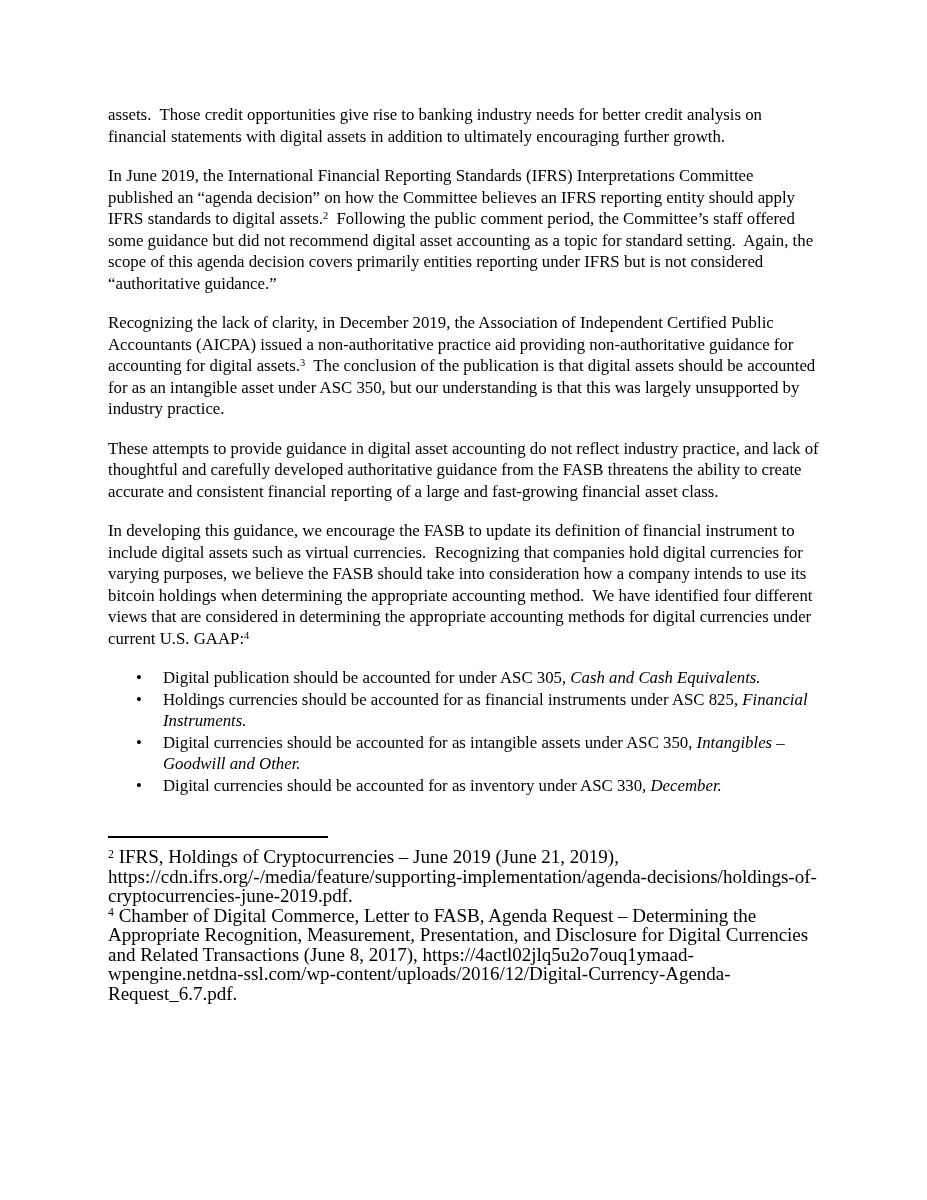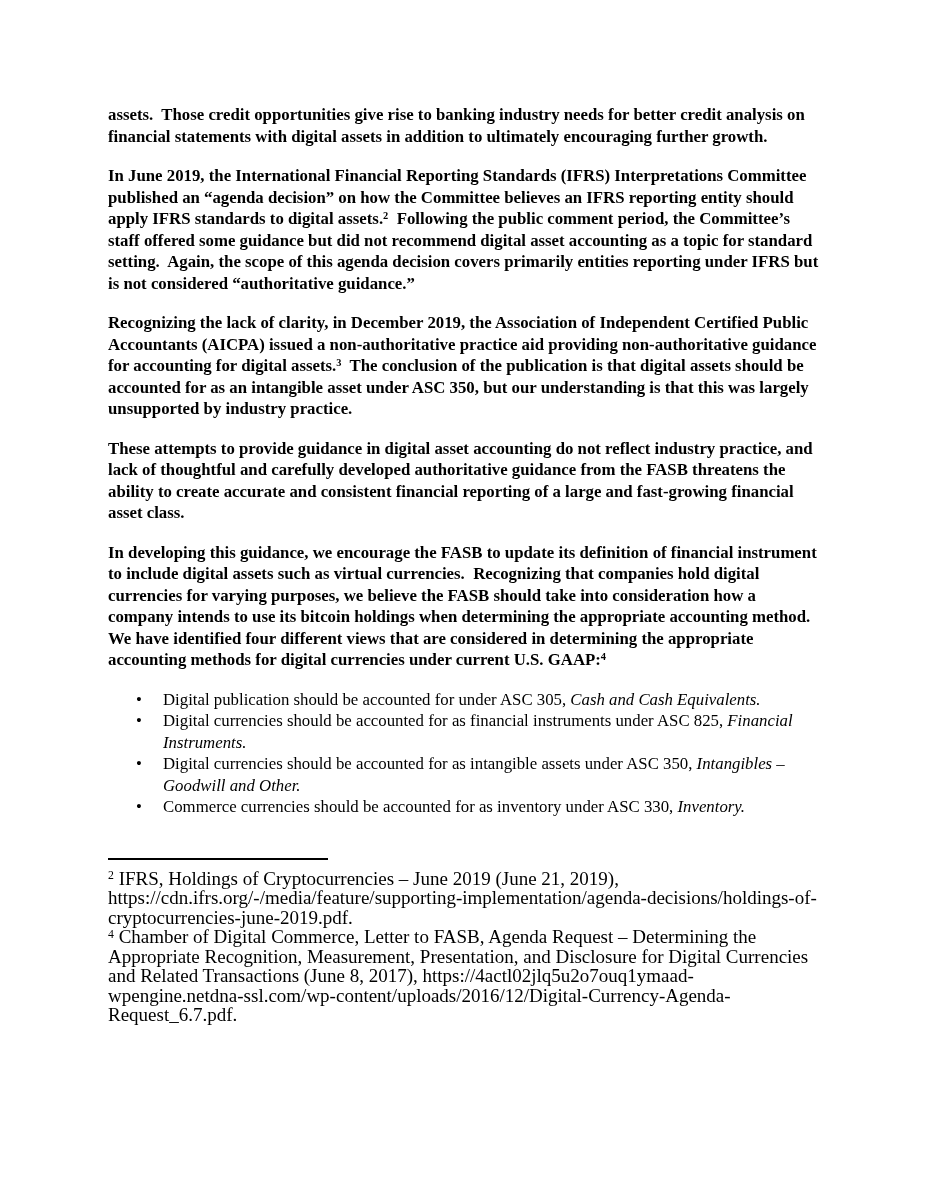--- a/index.html
+++ b/index.html
@@ -13,21 +13,20 @@
     color: #000000;
     font-family: "Liberation Serif", "DejaVu Serif", serif;
     font-size: 16.8px;
     line-height: 21.5px;
     padding: 104px 107px 0 108px;
     overflow: hidden;
   }
   .para {
     white-space: pre-wrap;
     margin-bottom: 18px;
-    font-weight: bold;
   }
   .bullet-list {
     list-style: none;
     margin: 0;
     padding: 0;
   }
   .bullet-item {
     position: relative;
     padding-left: 55px;
   }
@@ -72,29 +71,29 @@
   <p class="para"><span>These attempts to provide guidance in digital asset accounting do not reflect industry practice, and lack of thoughtful and carefully developed authoritative guidance from the FASB threatens the ability to create accurate and consistent financial reporting of a large and fast-growing financial asset class.</span></p>
   <p class="para"><span>In developing this guidance, we encourage the FASB to update its definition of financial instrument to include digital assets such as virtual currencies.  Recognizing that companies hold digital currencies for varying purposes, we believe the FASB should take into consideration how a company intends to use its bitcoin holdings when determining the appropriate accounting method.  We have identified four different views that are considered in determining the appropriate accounting methods for digital currencies under current U.S. GAAP:</span><sup>4</sup></p>
 
   <ul class="bullet-list">
     <li class="bullet-item">
       <span class="bullet">•</span>
       <span class="bullet-text"><span>Digital publication should be accounted for under ASC 305, </span><i>Cash and Cash Equivalents.</i></span>
     </li>
     <li class="bullet-item">
       <span class="bullet">•</span>
-      <span class="bullet-text"><span>Digital currencies should be accounted for as financial instruments under ASC 825, </span><i>Financial Instruments.</i></span>
+      <span class="bullet-text"><span>Holdings currencies should be accounted for as financial instruments under ASC 825, </span><i>Financial Instruments.</i></span>
     </li>
     <li class="bullet-item">
       <span class="bullet">•</span>
       <span class="bullet-text"><span>Digital currencies should be accounted for as intangible assets under ASC 350, </span><i>Intangibles – Goodwill and Other.</i></span>
     </li>
     <li class="bullet-item">
       <span class="bullet">•</span>
-      <span class="bullet-text"><span>Commerce currencies should be accounted for as inventory under ASC 330, </span><i>Inventory.</i></span>
+      <span class="bullet-text"><span>Digital currencies should be accounted for as inventory under ASC 330, </span><i>December.</i></span>
     </li>
   </ul>
 
   <div class="footnotes">
     <div class="fn-separator" style="border-top-color: rgb(0, 0, 0);"></div>
     <div class="footnote"><sup>2</sup><span> IFRS, Holdings of Cryptocurrencies – June 2019 (June 21, 2019), https://cdn.ifrs.org/-/media/feature/supporting-implementation/agenda-decisions/holdings-of-cryptocurrencies-june-2019.pdf.</span></div>
     <div class="footnote"><sup>4</sup><span> Chamber of Digital Commerce, Letter to FASB, Agenda Request – Determining the Appropriate Recognition, Measurement, Presentation, and Disclosure for Digital Currencies and Related Transactions (June 8, 2017), https://4actl02jlq5u2o7ouq1ymaad-wpengine.netdna-ssl.com/wp-content/uploads/2016/12/Digital-Currency-Agenda-Request_6.7.pdf.</span></div>
   </div>
 
 </div>

